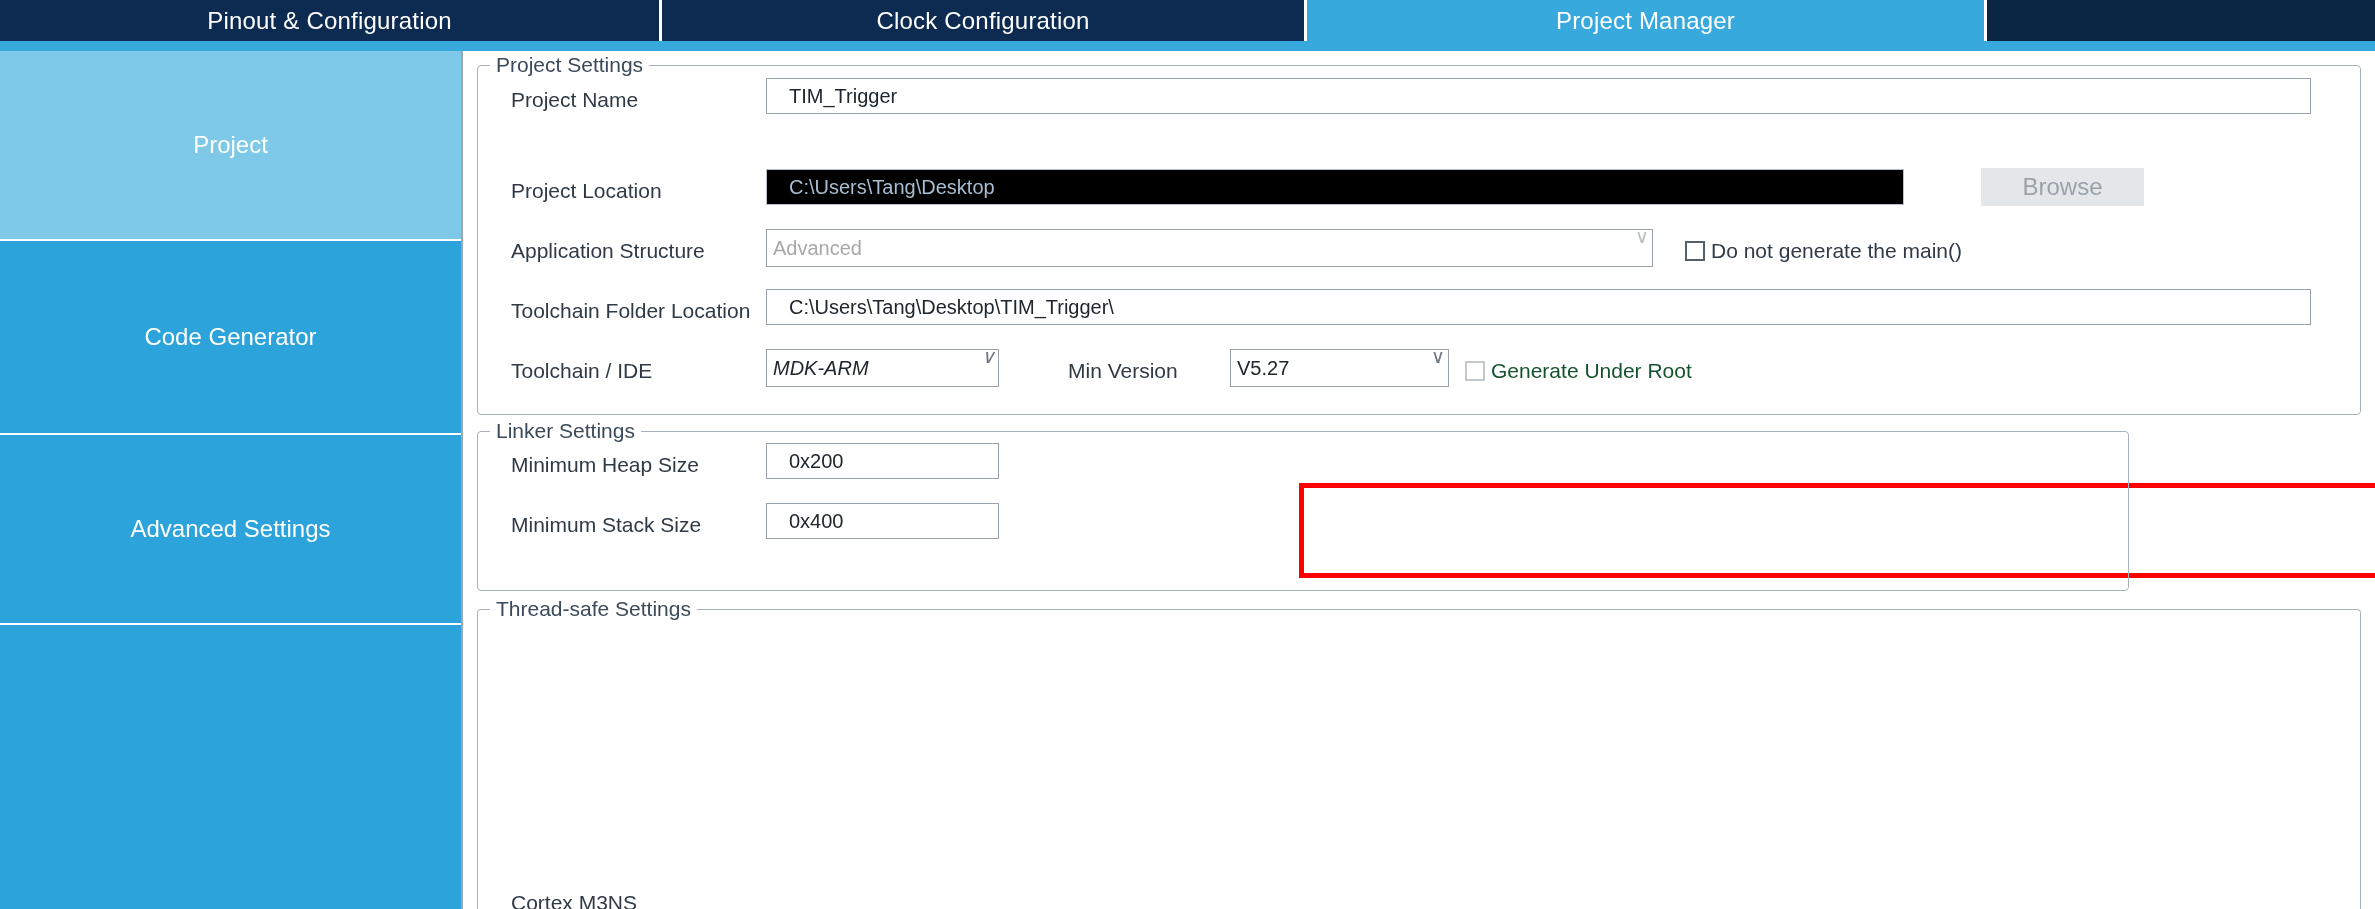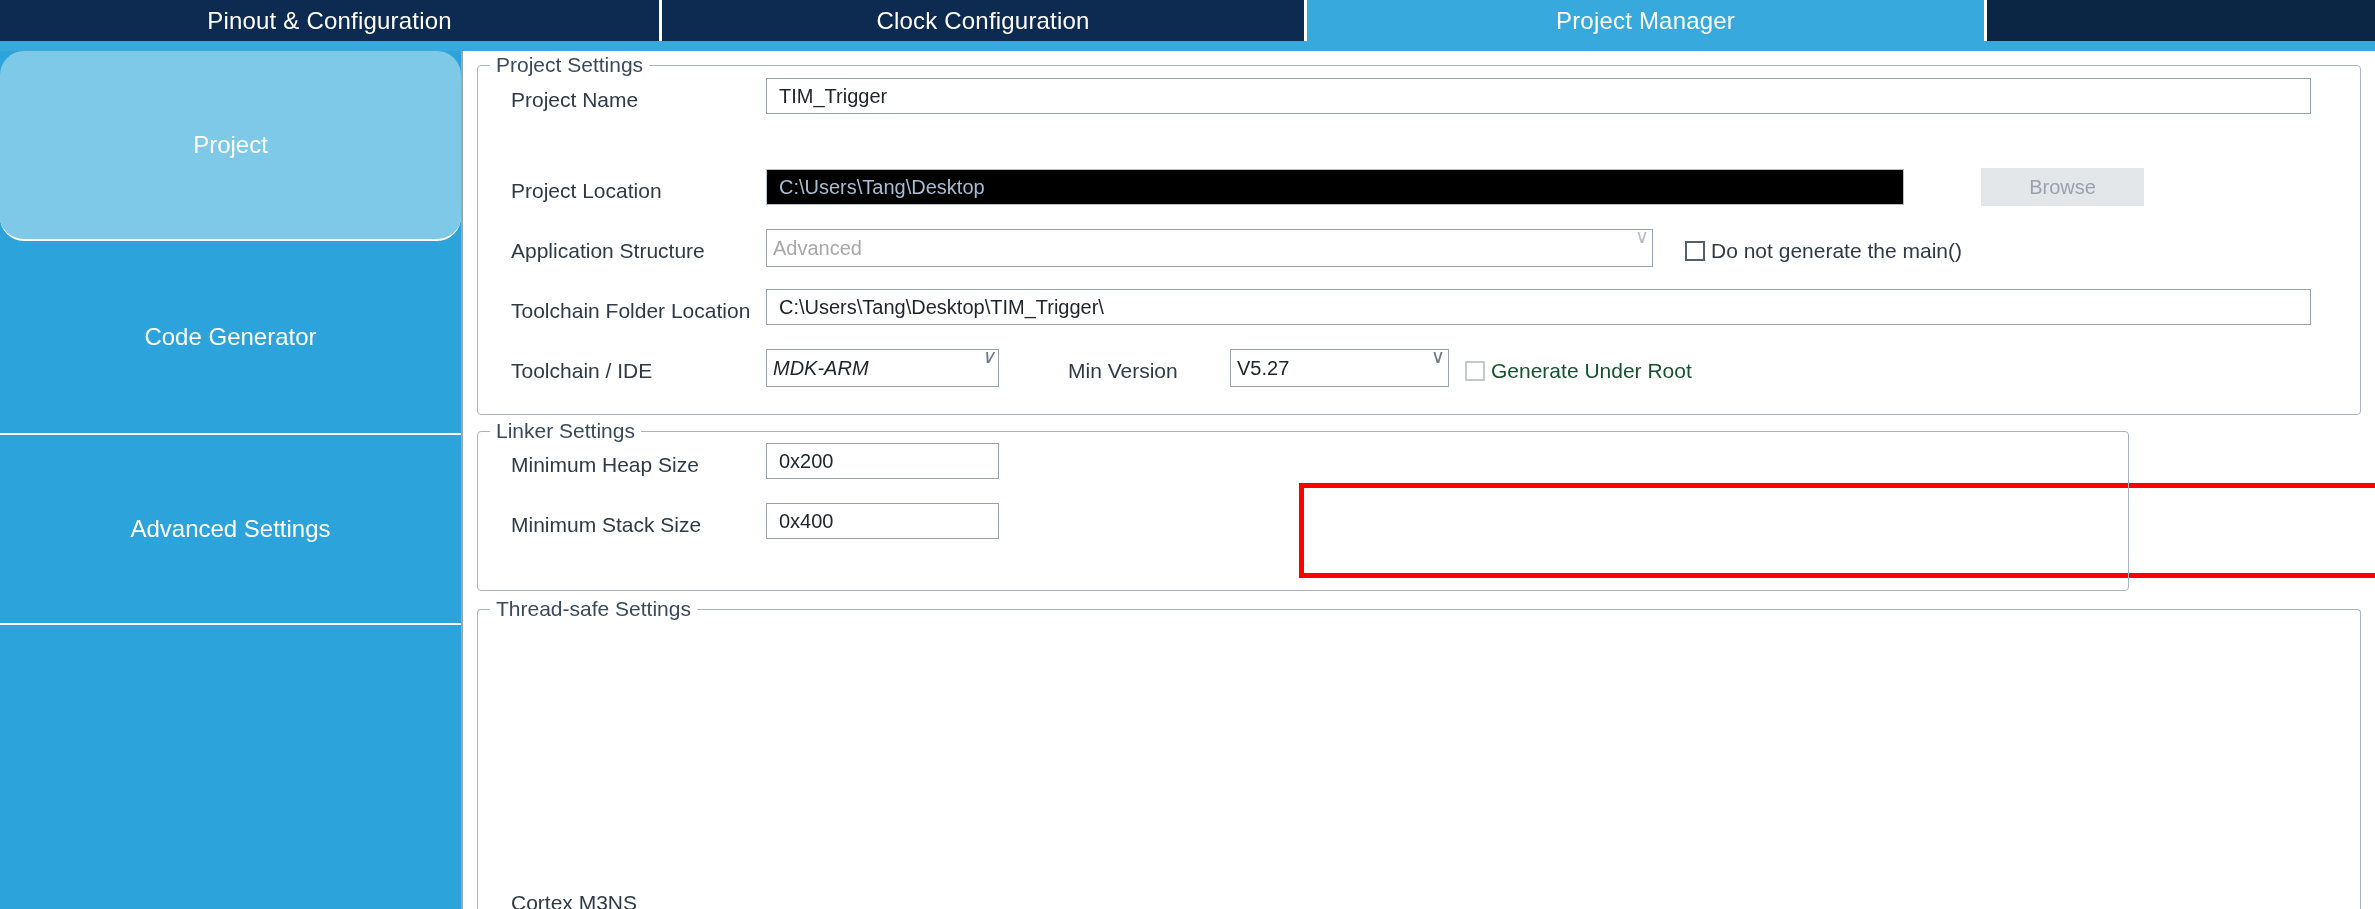--- a/index.html
+++ b/index.html
@@ -42,21 +42,21 @@
     background: #2ca3db;
     display: flex; flex-direction: column;
   }
   .side-item {
     display: flex; align-items: center; justify-content: center;
     color: #ffffff; font-size: 24px;
     border-bottom: 2px solid #ffffff;
     background: #2ca3db;
     user-select: none;
   }
-  .side-item.active { background: #7ec8e8; border-radius: 24px; }
+  .side-item.active { background: #7ec8e8; }
   .side-item.s0 { height: 190px; }
   .side-item.s1 { height: 194px; }
   .side-item.s2 { height: 190px; }
   .side-item.s3 { flex: 1; border-bottom: none; }
 
   
   .content {
     position: absolute; left: 461px; top: 51px;
     width: 1914px; height: 858px;
     background: #ffffff;
@@ -84,21 +84,21 @@
   
   .lbl {
     position: absolute; font-size: 21px; color: #2f3a46; white-space: nowrap;
   }
   .field {
     position: absolute; height: 36px;
     border: 1px solid #9aa3ad;
     background: #ffffff;
     font-size: 20px; color: #20262d;
     display: flex; align-items: center;
-    padding-left: 12px;
+    padding-left: 22px;
     white-space: nowrap; overflow: hidden;
   }
   .field.disabled { color: #a8bdd2; background: #000000; border-color: #b9c0c8; }
 
   .combo {
     position: absolute; height: 38px;
     border: 1px solid #9aa3ad;
     background: #ffffff;
     font-size: 20px; color: #20262d;
     display: flex; align-items: center;
@@ -111,21 +111,21 @@
     width: 0; height: 0; line-height: 0;
     color: #6d7884; font-size: 19px;
   }
   .combo .chev::after { content: "\2228"; position: absolute; left: -7px; top: -11px; }
   .combo.disabled .chev { color: #b7bcc2; }
 
   .browse-btn {
     position: absolute;
     height: 38px; width: 163px;
     background: #e3e7ea; border: none;
-    color: #9aa3ab; font-size: 20px;
+    color: #9aa3ab; font-size: 24px;
     display: flex; align-items: center; justify-content: center;
   }
 
   .chk-wrap {
     position: absolute; display: flex; align-items: center; gap: 6px;
     font-size: 21px; color: #2f3a46; white-space: nowrap;
   }
   .chk-box {
     width: 20px; height: 20px;
     border: 2px solid #55606b; background: #ffffff;

